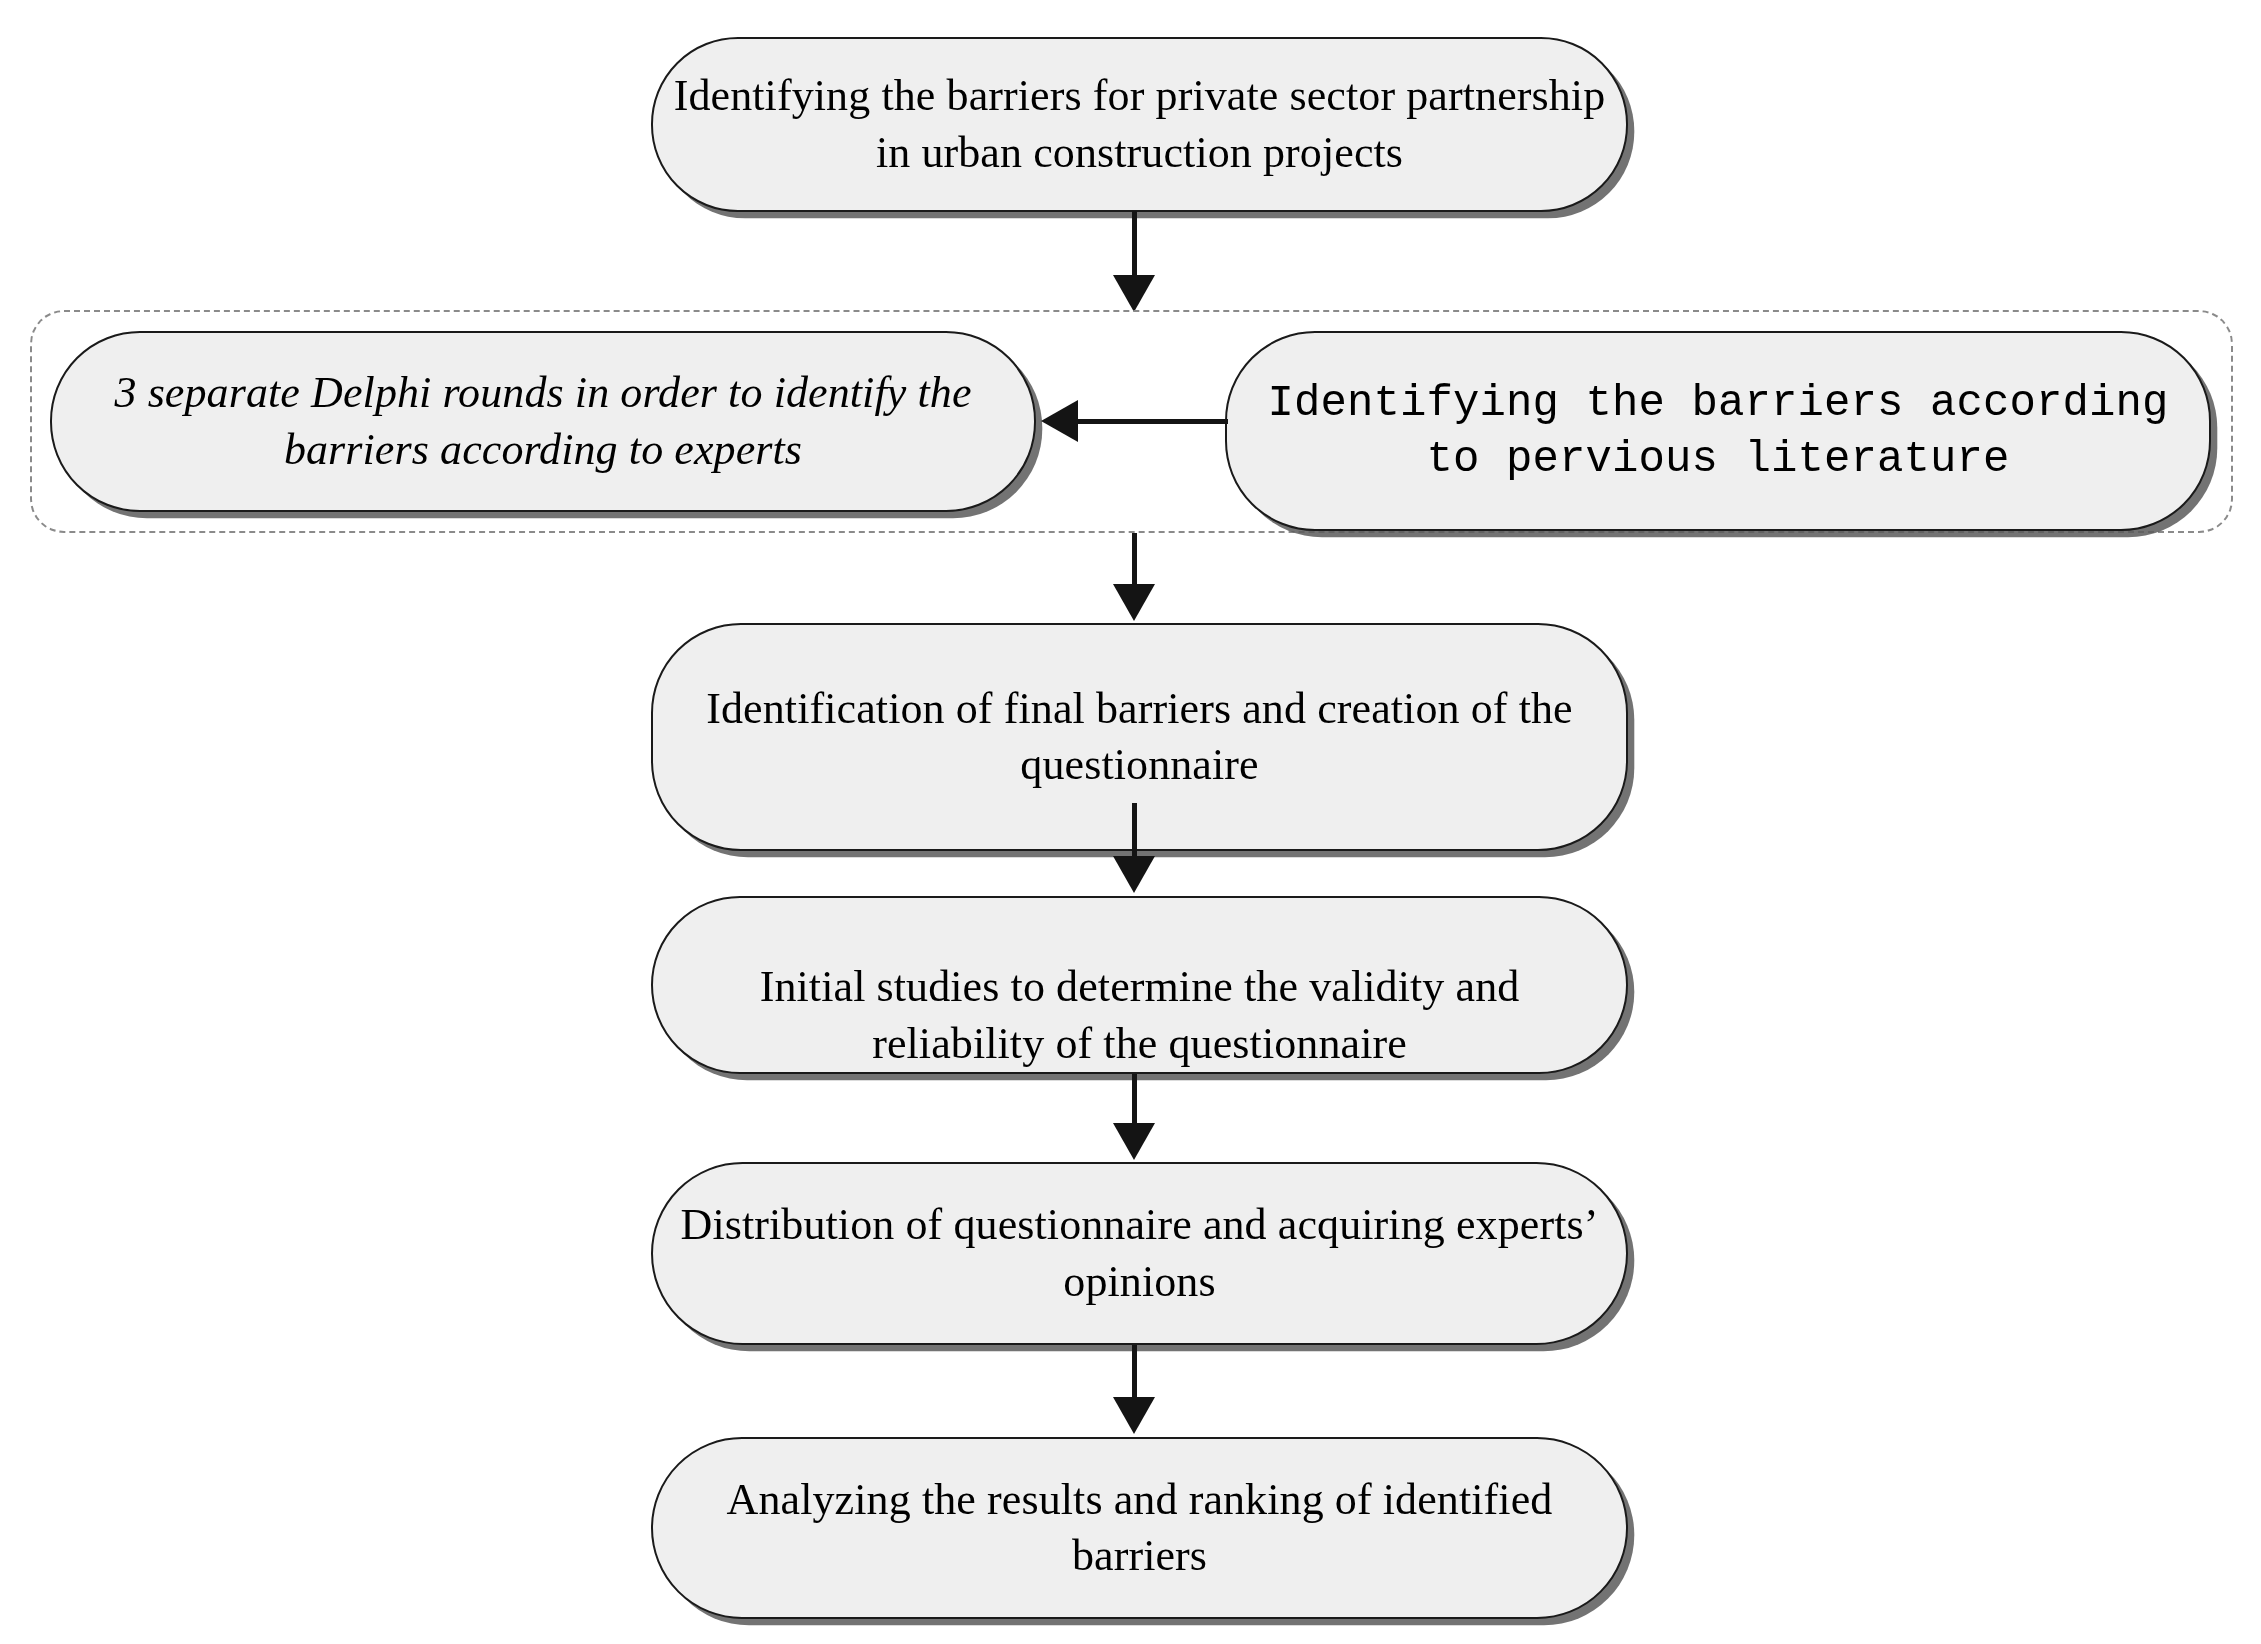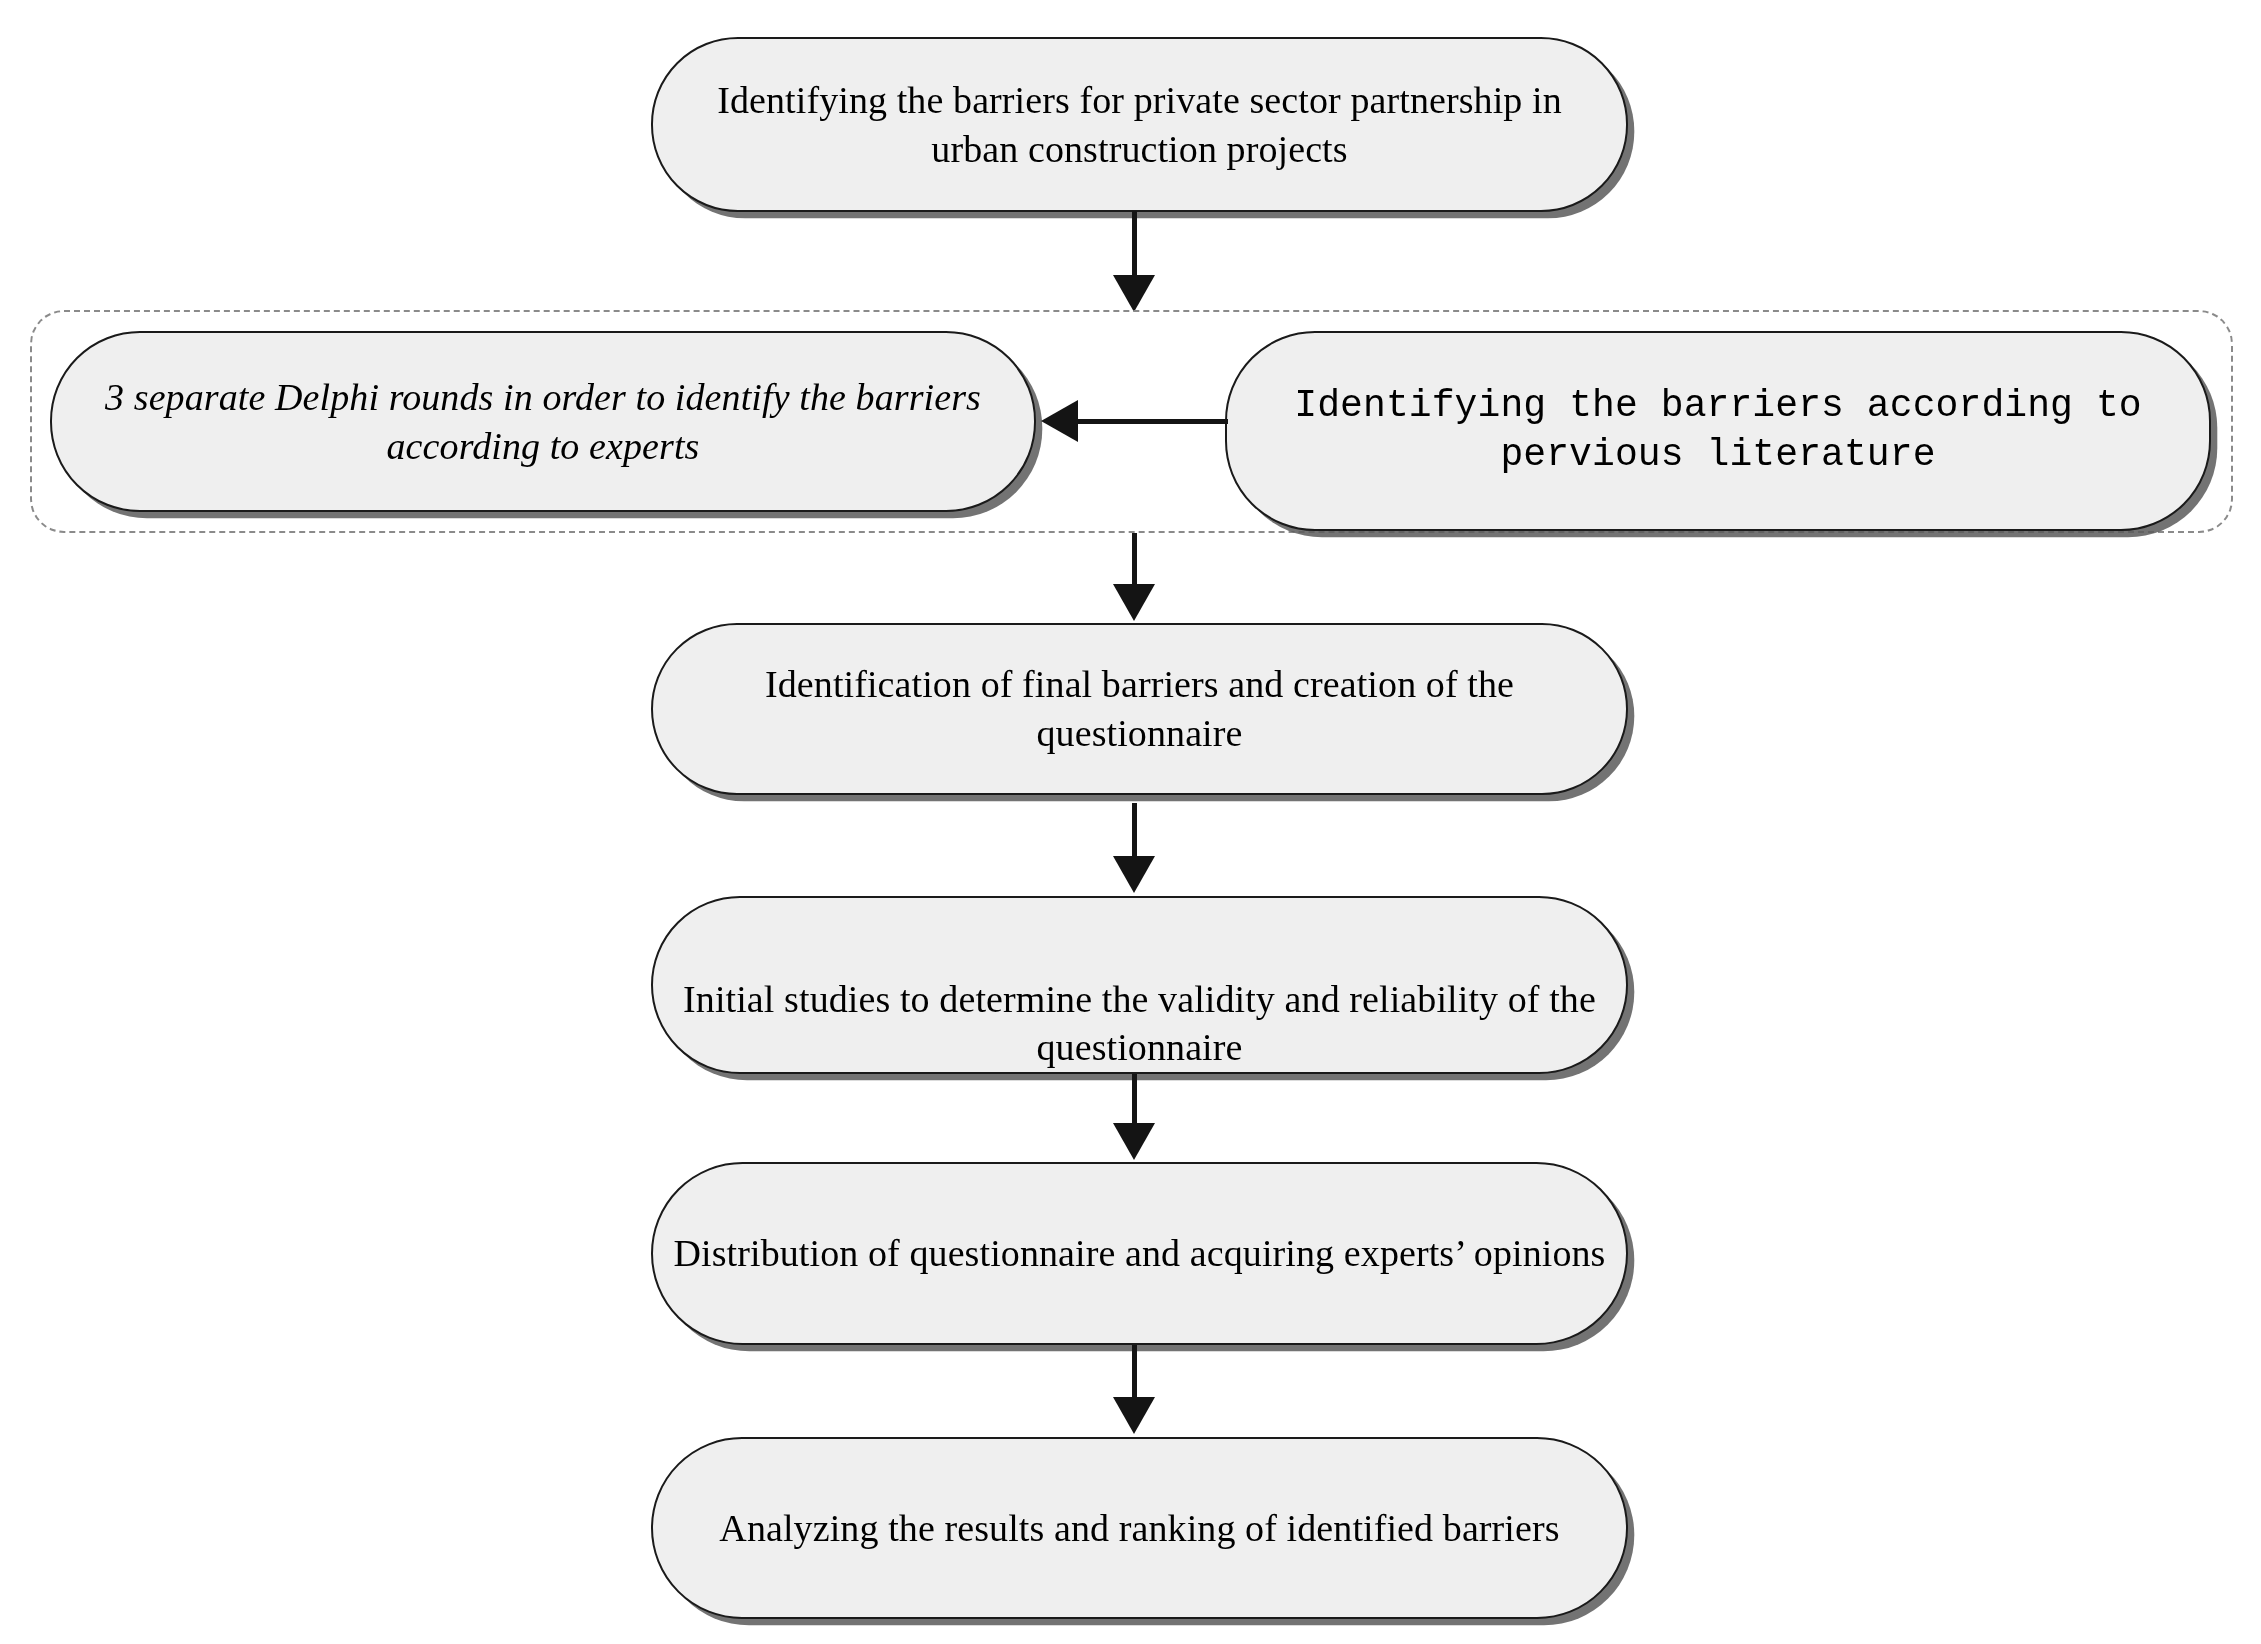--- a/index.html
+++ b/index.html
@@ -29,21 +29,21 @@
     align-items: center;
     justify-content: center;
     text-align: center;
     color: #000000;
     box-shadow: 7px 7px 0 -0.7px rgba(90,90,90,0.85);
   }
   .node .node-label {
     display: block;
     width: 100%;
     padding: 0 18.3px;
-    font-size: 38px;
+    font-size: 44px;
     line-height: 1.28;
     letter-spacing: 0.1px;
   }
 
   
   .group-box {
     position: absolute;
     box-sizing: border-box;
     border: 2.8px dashed #8a8a8a;
     border-radius: 34px;
@@ -99,21 +99,21 @@
   <div class="node" style="left:1225px; top:331px; width:986px; height:200px; border-radius:90px / 90px;font-family:Liberation Mono, monospace;">
     <span class="node-label">Identifying the barriers according to pervious literature</span>
   </div>
 
   <div class="conn-h" style="left:1076px; top:419px; width:152px;"></div>
   <div class="arrow-left" style="left:1041px; top:400px;"></div>
 
   <div class="conn-v" style="left:1132px; top:533px; width:5px; height:55px;"></div>
   <div class="arrow-down" style="left:1113px; top:584px;"></div>
 
-  <div class="node" style="left:651px; top:623px; width:977px; height:172px; border-radius:90px / 90px;">
+  <div class="node" style="left:651px; top:623px; width:977px; height:228px; border-radius:90px / 90px;">
     <span class="node-label">Identification of final barriers and creation of the questionnaire</span>
   </div>
 
   <div class="conn-v" style="left:1132px; top:803px; height:58px;"></div>
   <div class="arrow-down" style="left:1113px; top:856px;"></div>
 
   <div class="node" style="left:651px; top:896px; width:977px; height:178px; border-radius:89px / 89px;align-items:flex-end;">
     <span class="node-label">Initial studies to determine the validity and reliability of the questionnaire</span>
   </div>
 

